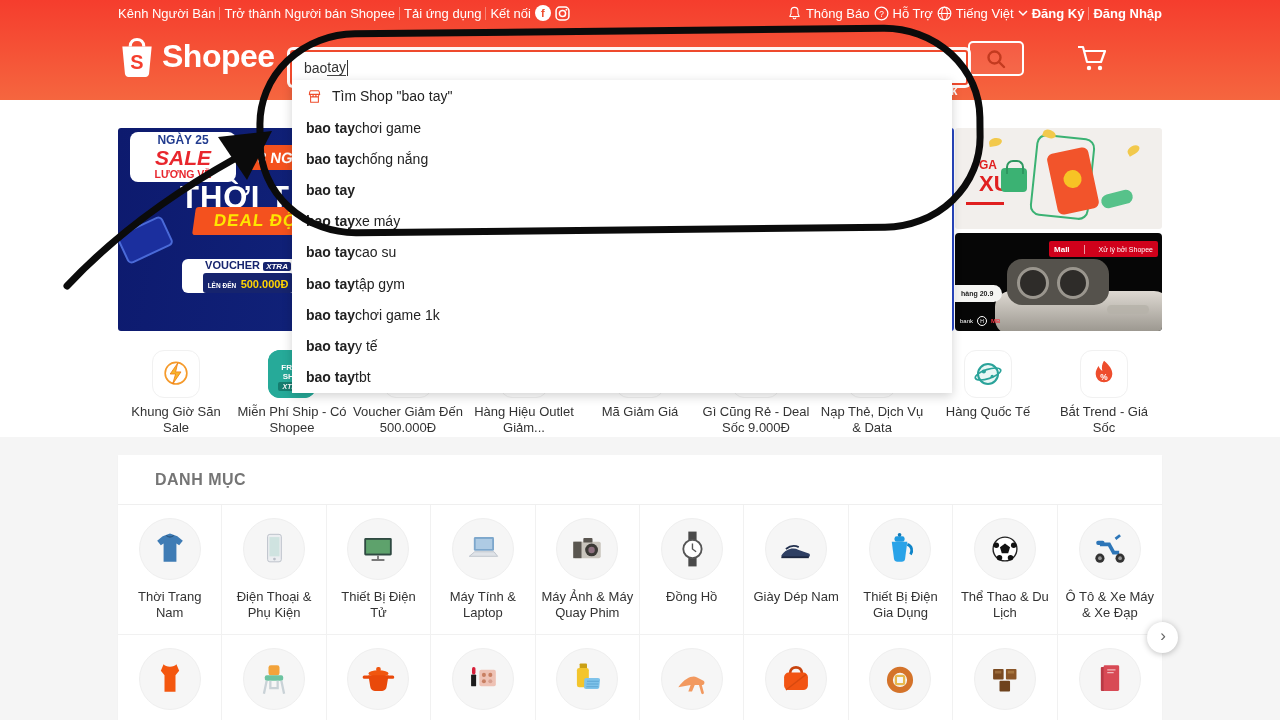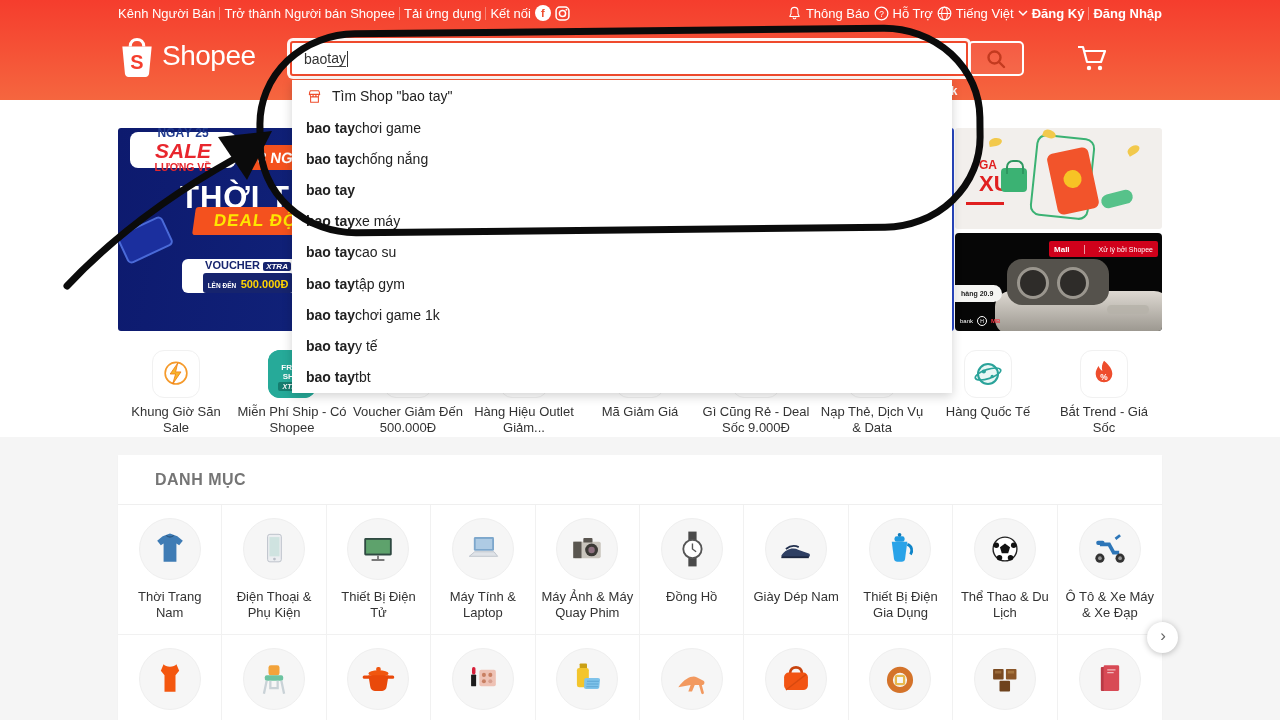--- a/index.html
+++ b/index.html
@@ -16,22 +16,22 @@
           display:flex;justify-content:space-between;align-items:center;font-size:13px}
   .topbar a,.topbar .tbitem{color:#fff;text-decoration:none;cursor:pointer}
   .tb-left,.tb-right{display:flex;align-items:center;gap:4px}
   .sep{width:1px;height:13px;background:rgba(255,255,255,.35);display:inline-block}
   .tbitem{display:inline-flex;align-items:center;gap:4px}
   .bold{font-weight:bold}
   .fb{width:16px;height:16px;border-radius:50%;background:#fff;color:#ee4d2d;
       font-weight:bold;font-size:11px;display:inline-flex;align-items:center;justify-content:center}
   .hmain{position:absolute;left:0;top:26px;width:1280px;height:74px}
   .logo{position:absolute;left:118px;top:8px;display:flex;align-items:flex-end;gap:6px;cursor:pointer}
-  .logotext{font-size:28px;font-weight:normal;color:#fff;letter-spacing:-.5px;line-height:44px}
-  .searchbar{position:absolute;left:290px;top:15px;width:678px;height:35px;background:#fff;
+  .logotext{font-size:32px;font-weight:bold;color:#fff;letter-spacing:-.5px;line-height:44px}
+  .searchbar{position:absolute;left:290px;top:24px;width:678px;height:35px;background:#fff;
              border:2px solid #ef4a2d;box-shadow:0 0 0 3px rgba(255,255,255,.95);
              border-radius:3px;box-sizing:border-box;display:flex;align-items:center;
              padding-left:12px;font-size:14px;color:#333;cursor:text}
   .composing{border-bottom:1.5px solid #444}
   .caret{width:1px;height:16px;background:#333;margin-left:1px}
   .searchbtn{position:absolute;left:968px;top:15px;width:56px;height:35px;background:rgba(255,255,255,.08);
              border:2px solid #fff;border-radius:5px;box-sizing:border-box;cursor:pointer;
              display:flex;align-items:center;justify-content:center;padding:0}
   .overflow1k{position:absolute;left:944px;top:58px;font-size:12px;color:#fff;font-weight:bold}
   .cart{position:absolute;left:1076px;top:18px;width:34px;height:32px;cursor:pointer}
@@ -39,21 +39,21 @@
   
   .dropdown{position:absolute;left:292px;top:80px;width:660px;height:313px;background:#fff;
             box-shadow:0 3px 10px rgba(0,0,0,.18);z-index:40;overflow:hidden}
   .sg{height:31.2px;display:flex;align-items:center;padding-left:14px;font-size:14px;color:#222;cursor:pointer}
   .sg b{font-weight:bold}
   .sg.shop{height:32px;gap:9px}
 
   
   .banner-main{position:absolute;left:118px;top:128px;width:836px;height:203px;border-radius:3px;
                background:linear-gradient(100deg,#0d1a6e 0%,#142a85 55%,#2a49c8 100%);overflow:hidden;cursor:pointer}
-  .bm-badge{position:absolute;left:12px;top:4px;width:106px;height:36px;background:#fff;border-radius:8px;
+  .bm-badge{position:absolute;left:12px;top:4px;width:106px;height:50px;background:#fff;border-radius:8px;
             display:flex;flex-direction:column;align-items:center;justify-content:center;line-height:1.05}
   .bm-badge .l1{color:#223c8f;font-weight:bold;font-size:12px}
   .bm-badge .l2{color:#e8262d;font-weight:bold;font-size:21px;font-style:italic}
   .bm-badge .l3{color:#e8262d;font-weight:bold;font-size:10.5px}
   .bm-days{position:absolute;left:126px;top:17px;padding:4px 14px;background:#f4511e;color:#fff;
            font-weight:bold;font-size:15px;transform:skewX(-8deg);border-radius:3px}
   .bm-title{position:absolute;left:62px;top:52px;color:#fff;font-weight:bold;font-size:31px;letter-spacing:1px}
   .bm-ribbon{position:absolute;left:76px;top:79px;padding:4px 20px;background:#f4511e;color:#ffe600;
              font-weight:bold;font-size:17px;letter-spacing:1px;transform:skewX(-8deg);border-radius:3px}
   .bm-card{position:absolute;left:2px;top:96px;width:46px;height:28px;background:#1b2f9e;

